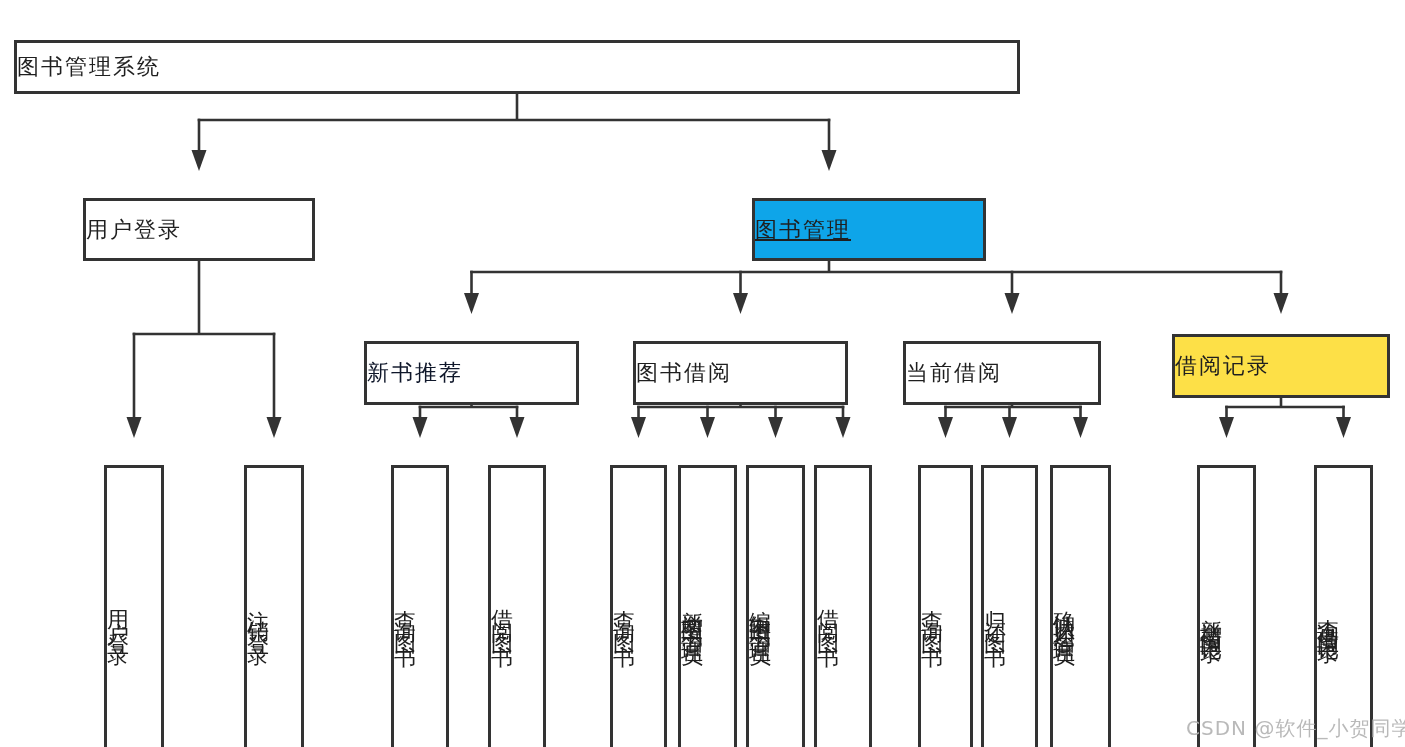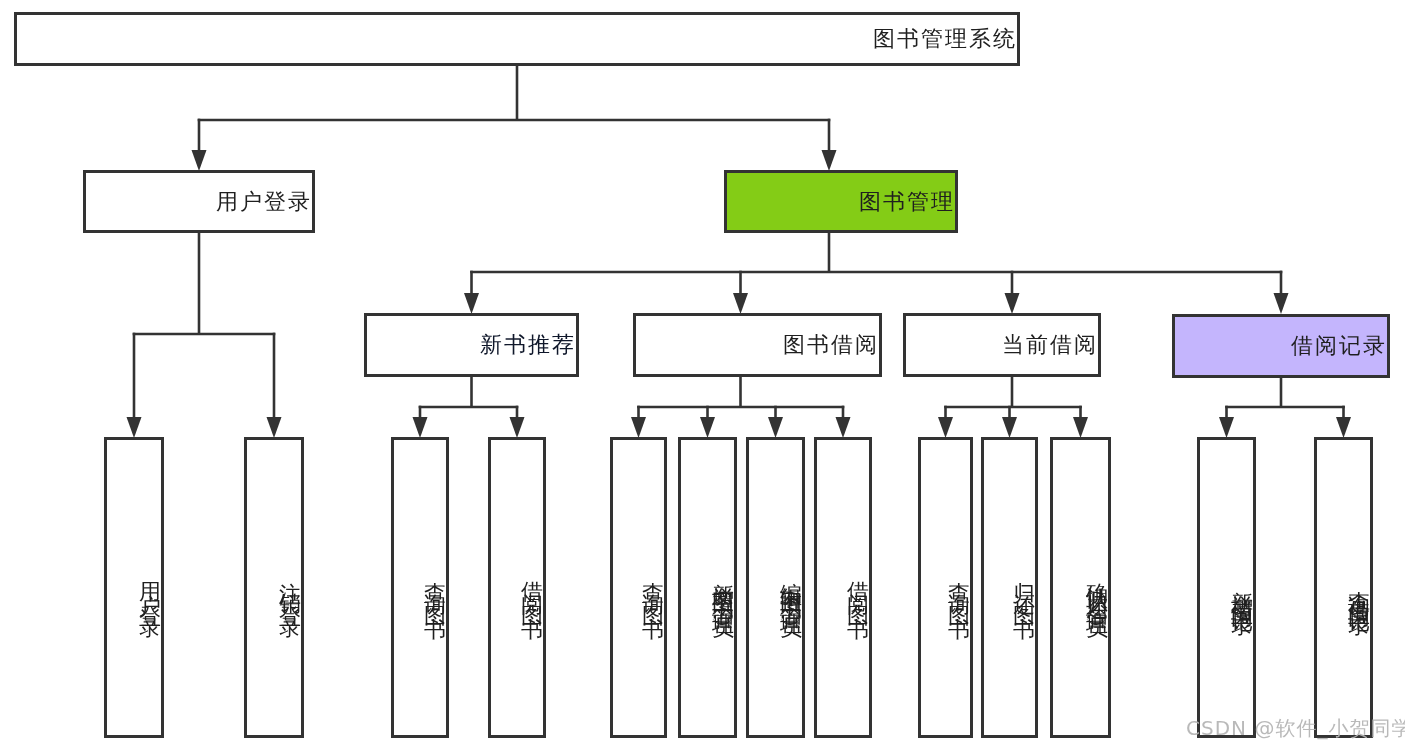--- a/index.html
+++ b/index.html
@@ -9,23 +9,24 @@
     background:#ffffff;
     font-family:"DejaVu Sans","Liberation Sans",sans-serif;
     overflow:hidden;
   }
   #connector-svg{position:absolute;left:0;top:0;z-index:1;}
   .node{
     position:absolute;
     box-sizing:border-box;
     background:#ffffff;
     border:3px solid #333333;
-    display:flex;align-items:center;justify-content:flex-end;
+    display:flex;align-items:center;justify-content:flex-start;
     color:#1f1f1f;
     z-index:2;
+    margin-top:28px;
   }
   .node.horizontal .node-label{
     font-size:22px;
     letter-spacing:2px;
     white-space:nowrap;
   }
   .node.vertical .node-label{
     writing-mode:vertical-rl;
     text-orientation:mixed;
     font-size:22px;
@@ -100,33 +101,33 @@
       <line x1="1343.5" y1="405.7" x2="1343.5" y2="419" stroke="#333333" stroke-width="2.6"></line>
       <path d="M 1336 417 L 1351 417 L 1343.5 438 Z" fill="#333333"></path>
     </svg>
   <div id="nodes">
       <div class="node horizontal" style="left: 14px; top: 12px; width: 1006px; height: 54px; border-color: rgb(51, 51, 51); background: rgb(255, 255, 255); color: rgb(31, 31, 31);">
         <span class="node-label">图书管理系统</span>
       </div>
       <div class="node horizontal" style="left: 83px; top: 170px; width: 232px; height: 63px; border-color: rgb(51, 51, 51); background: rgb(255, 255, 255); color: rgb(31, 31, 31);">
         <span class="node-label">用户登录</span>
       </div>
-      <div class="node horizontal" style="left: 724px; top: 170px; width: 234px; height: 63px; border-color: rgb(51, 51, 51); background: #84cc16; color: rgb(31, 31, 31);">
+      <div class="node horizontal" style="left: 752px; top: 170px; width: 234px; height: 63px; border-color: rgb(51, 51, 51); background: #0ea5e9; color: rgb(31, 31, 31); text-decoration: underline;">
         <span class="node-label">图书管理</span>
       </div>
       <div class="node horizontal" style="left: 364px; top: 313px; width: 215px; height: 64px; border-color: rgb(51, 51, 51); background: rgb(255, 255, 255); color: #0f172a;">
         <span class="node-label">新书推荐</span>
       </div>
-      <div class="node horizontal" style="left: 633px; top: 313px; width: 249px; height: 64px; border-color: rgb(51, 51, 51); background: rgb(255, 255, 255); color: rgb(31, 31, 31);">
+      <div class="node horizontal" style="left: 633px; top: 313px; width: 215px; height: 64px; border-color: rgb(51, 51, 51); background: rgb(255, 255, 255); color: rgb(31, 31, 31);">
         <span class="node-label">图书借阅</span>
       </div>
       <div class="node horizontal" style="left: 903px; top: 313px; width: 198px; height: 64px; border-color: rgb(51, 51, 51); background: rgb(255, 255, 255); color: rgb(31, 31, 31);">
         <span class="node-label">当前借阅</span>
       </div>
-      <div class="node horizontal" style="left: 1172px; top: 314px; width: 218px; height: 64px; border-color: rgb(51, 51, 51); background: #c4b5fd; color: rgb(31, 31, 31); padding-left: 24px;">
+      <div class="node horizontal" style="left: 1172px; top: 306px; width: 218px; height: 64px; border-color: rgb(51, 51, 51); background: #fde047; color: rgb(31, 31, 31);">
         <span class="node-label">借阅记录</span>
       </div>
       <div class="node vertical" style="left: 104px; top: 437px; width: 60px; height: 301px; border-color: rgb(51, 51, 51); background: rgb(255, 255, 255); color: rgb(31, 31, 31);">
         <span class="node-label" style="letter-spacing: 12px;">用户登录</span>
       </div>
       <div class="node vertical" style="left: 244px; top: 437px; width: 60px; height: 301px; border-color: rgb(51, 51, 51); background: rgb(255, 255, 255); color: rgb(31, 31, 31);">
         <span class="node-label" style="letter-spacing: 12px;">注销登录</span>
       </div>
       <div class="node vertical" style="left: 391px; top: 437px; width: 58px; height: 301px; border-color: rgb(51, 51, 51); background: rgb(255, 255, 255); color: rgb(31, 31, 31);">
         <span class="node-label" style="letter-spacing: 12px;">查询图书</span>

